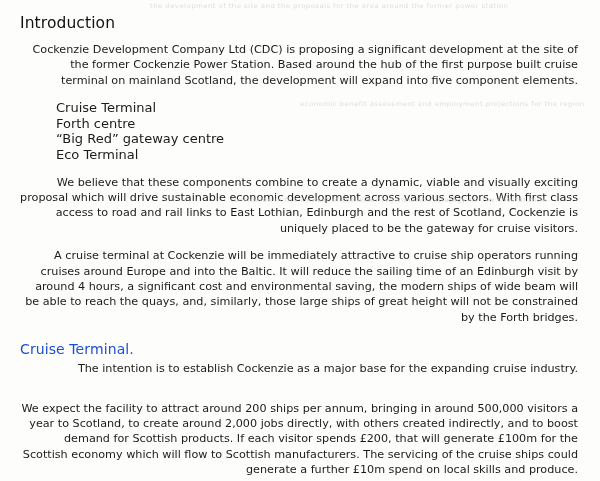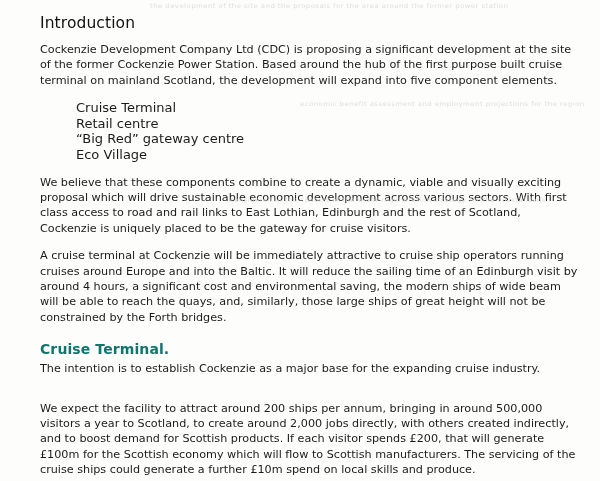--- a/index.html
+++ b/index.html
@@ -12,21 +12,21 @@
     background: #ffffff;
     font-family: "DejaVu Sans", sans-serif;
     color: #1a1a1a;
     overflow: hidden;
   }
   .page {
     position: relative;
     width: 600px;
     height: 481px;
     box-sizing: border-box;
-    padding: 6px 22px 0 40px;
+    padding: 6px 22px 0 20px;
     background: #fdfdfc;
   }
   
   .bleed {
     position: absolute;
     pointer-events: none;
     color: #d9d9d4;
     font-size: 7px;
     letter-spacing: 0.4px;
     white-space: nowrap;
@@ -36,30 +36,30 @@
   }
   h1.section-title {
     font-size: 15.5px;
     font-weight: normal;
     margin: 8px 0 10px 0;
     color: #111;
     letter-spacing: 0.1px;
   }
   h2.section-title {
     font-size: 14px;
-    font-weight: bold;
+    font-weight: normal;
     margin: 16px 0 4px 0;
-    color: #0f766e;
+    color: #1d4ed8;
     letter-spacing: 0.1px;
   }
   p.para {
     font-size: 11.2px;
     line-height: 15.4px;
     margin: 0 0 12px 0;
-    text-align: left;
+    text-align: right;
     color: #1b1b1b;
   }
   p.para.tight {
     margin-bottom: 24px;
   }
   ul.components {
     list-style: none;
     margin: 0 0 12px 0;
     padding: 0 0 0 36px;
   }
@@ -77,23 +77,23 @@
   <div class="bleed" style="top:2px; left:150px;">the development of the site and the proposals for the area around the former power station</div>
   <div class="bleed" style="top:196px; left:230px;">considered in the context of the wider regeneration strategy for the coastal zone</div>
   <div class="bleed" style="top:100px; left:300px;">economic benefit assessment and employment projections for the region</div>
 
   <h1 class="section-title">Introduction</h1>
 
   <p class="para">Cockenzie Development Company Ltd (CDC) is proposing a significant development at the site of the former Cockenzie Power Station. Based around the hub of the first purpose built cruise terminal on mainland Scotland, the development will expand into five component elements.</p>
 
   <ul class="components">
     <li>Cruise Terminal</li>
-    <li>Retail centre</li>
+    <li>Forth centre</li>
     <li>“Big Red” gateway centre</li>
-    <li>Eco Village</li>
+    <li>Eco Terminal</li>
   </ul>
 
   <p class="para">We believe that these components combine to create a dynamic, viable and visually exciting proposal which will drive sustainable economic development across various sectors. With first class access to road and rail links to East Lothian, Edinburgh and the rest of Scotland, Cockenzie is uniquely placed to be the gateway for cruise visitors.</p>
 
   <p class="para">A cruise terminal at Cockenzie will be immediately attractive to cruise ship operators running cruises around Europe and into the Baltic. It will reduce the sailing time of an Edinburgh visit by around 4 hours, a significant cost and environmental saving, the modern ships of wide beam will be able to reach the quays, and, similarly, those large ships of great height will not be constrained by the Forth bridges.</p>
 
   <h2 class="section-title">Cruise Terminal.</h2>
 
   <p class="para tight">The intention is to establish Cockenzie as a major base for the expanding cruise industry.</p>
 

